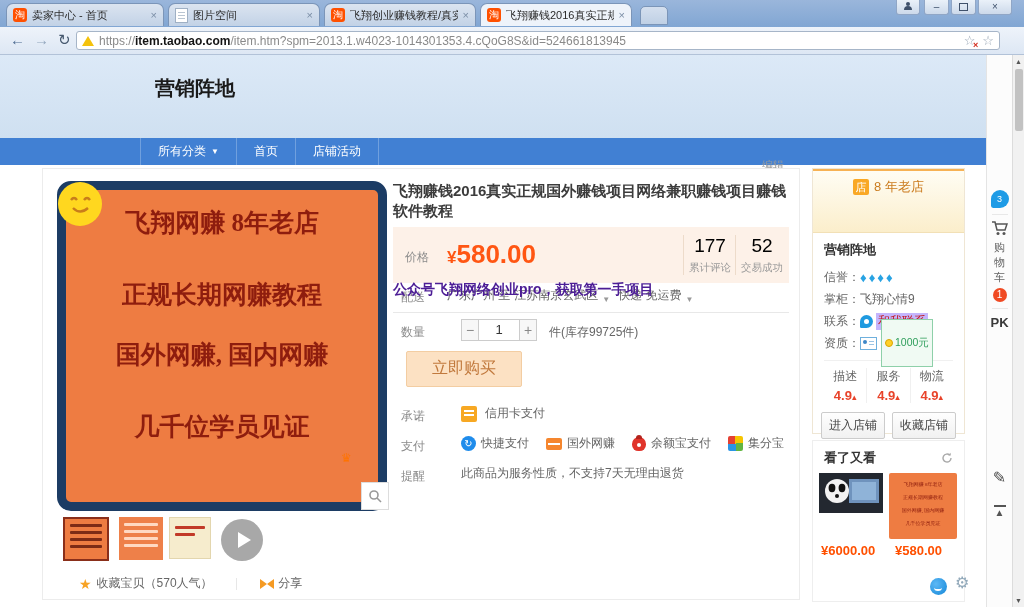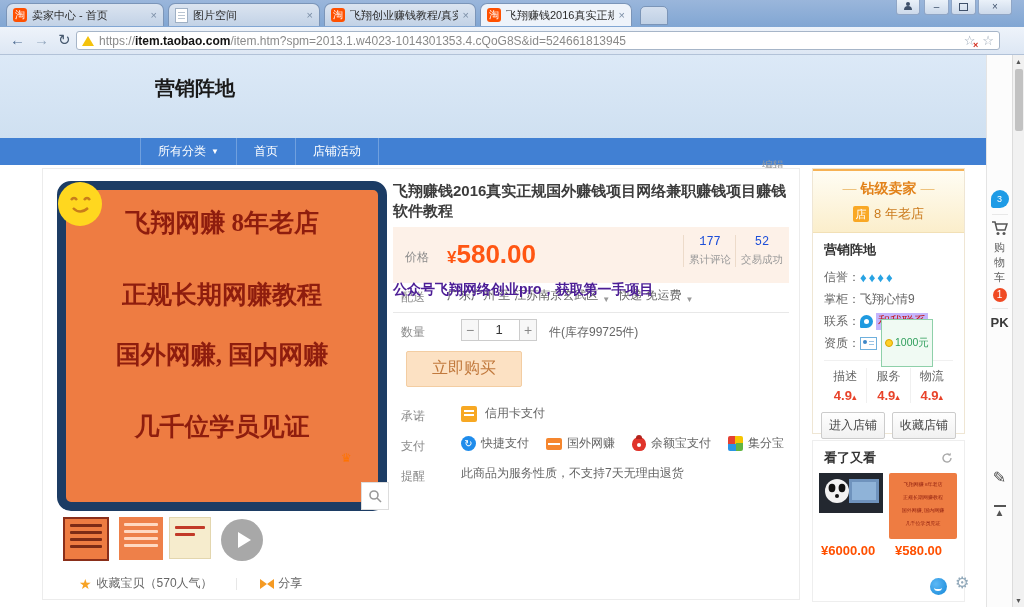--- a/index.html
+++ b/index.html
@@ -88,21 +88,21 @@
 
   
   #ptitle{position:absolute;left:350px;top:12px;width:400px;font-size:15px;line-height:20px;
           font-weight:bold;color:#3c3c3c;}
   #pricebox{position:absolute;left:350px;top:58px;width:396px;height:56px;background:#fdf1e8;}
   #pricebox .plabel{position:absolute;left:12px;top:22px;font-size:12px;color:#8c8c8c;}
   #bigprice{position:absolute;left:54px;top:12px;color:#ff5613;font-weight:bold;}
   #bigprice .cur{font-size:17px;}
   #bigprice .amt{font-size:26px;}
   .statcol{position:absolute;top:8px;width:52px;text-align:center;border-left:1px solid #eddbca;}
-  .statcol .v{font-size:12px;color:#1d4ed8;font-family:Liberation Mono, monospace;}
+  .statcol .v{font-size:19px;color:#000000;}
   .statcol .l{font-size:10.5px;color:#9a9a9a;margin-top:4px;}
   .rowlabel{position:absolute;left:358px;font-size:12px;color:#8c8c8c;}
   .rowval{position:absolute;left:418px;font-size:12px;color:#666;display:flex;align-items:flex-end;gap:8px;white-space:nowrap;}
   .rowval .dd{color:#999;}
   #promo{position:absolute;left:350px;top:112px;font-size:14px;font-weight:bold;color:#4c1d95;white-space:nowrap;}
   #divider1{position:absolute;left:350px;top:143px;width:396px;height:1px;background:#e8e8e8;}
   .stepbtn{width:18px;height:22px;background:#f7f7f7;border:1px solid #ccc;box-sizing:border-box;
            text-align:center;line-height:20px;color:#888;font-size:14px;}
   #qtyinput{width:40px;height:22px;border:1px solid #ccc;border-left:none;border-right:none;
             box-sizing:border-box;text-align:center;line-height:20px;font-size:13px;color:#333;background:#fff;}
@@ -373,21 +373,20 @@
     </div>
 
     <span class="rowlabel" style="top:299px;">提醒</span>
     <div class="rowval" style="top:296px;">
       <span>此商品为服务性质，不支持7天无理由退货</span>
     </div>
   </div>
 
   <div id="seller">
     <div id="seller-head">
-      <div id="seller-level"><span class="dash">—</span><span>钻级卖家</span><span class="dash">—</span></div>
       <div id="seller-age">
           <span class="shopbadge">店</span>
           <span>8 年老店</span>
         </div>
     </div>
     <div id="seller-body">
       <div id="sname">营销阵地</div>
       <div class="srow">
         <span>信誉：</span>
         <span class="gems">♦♦♦♦</span>

